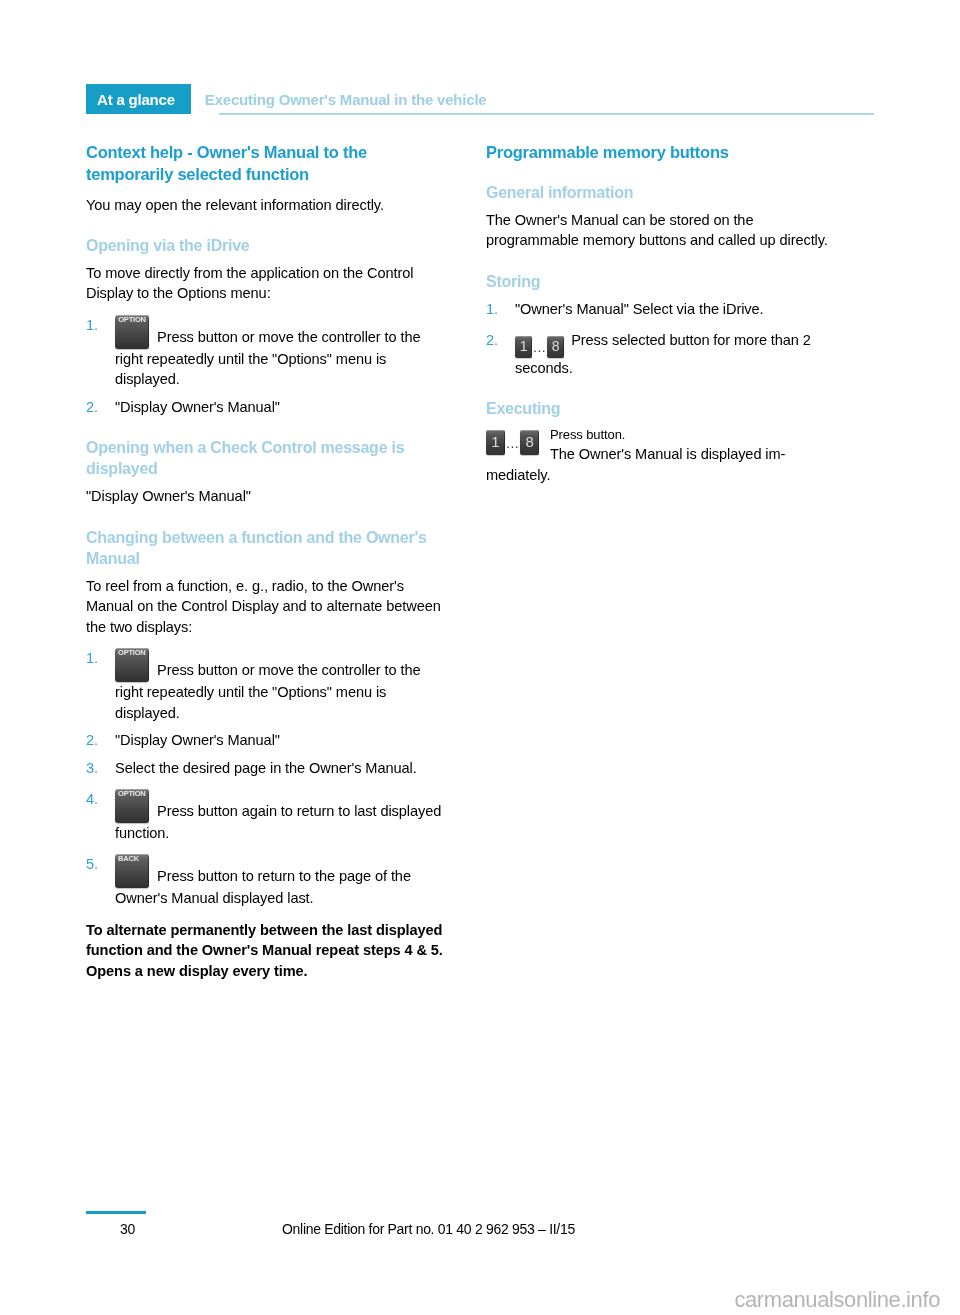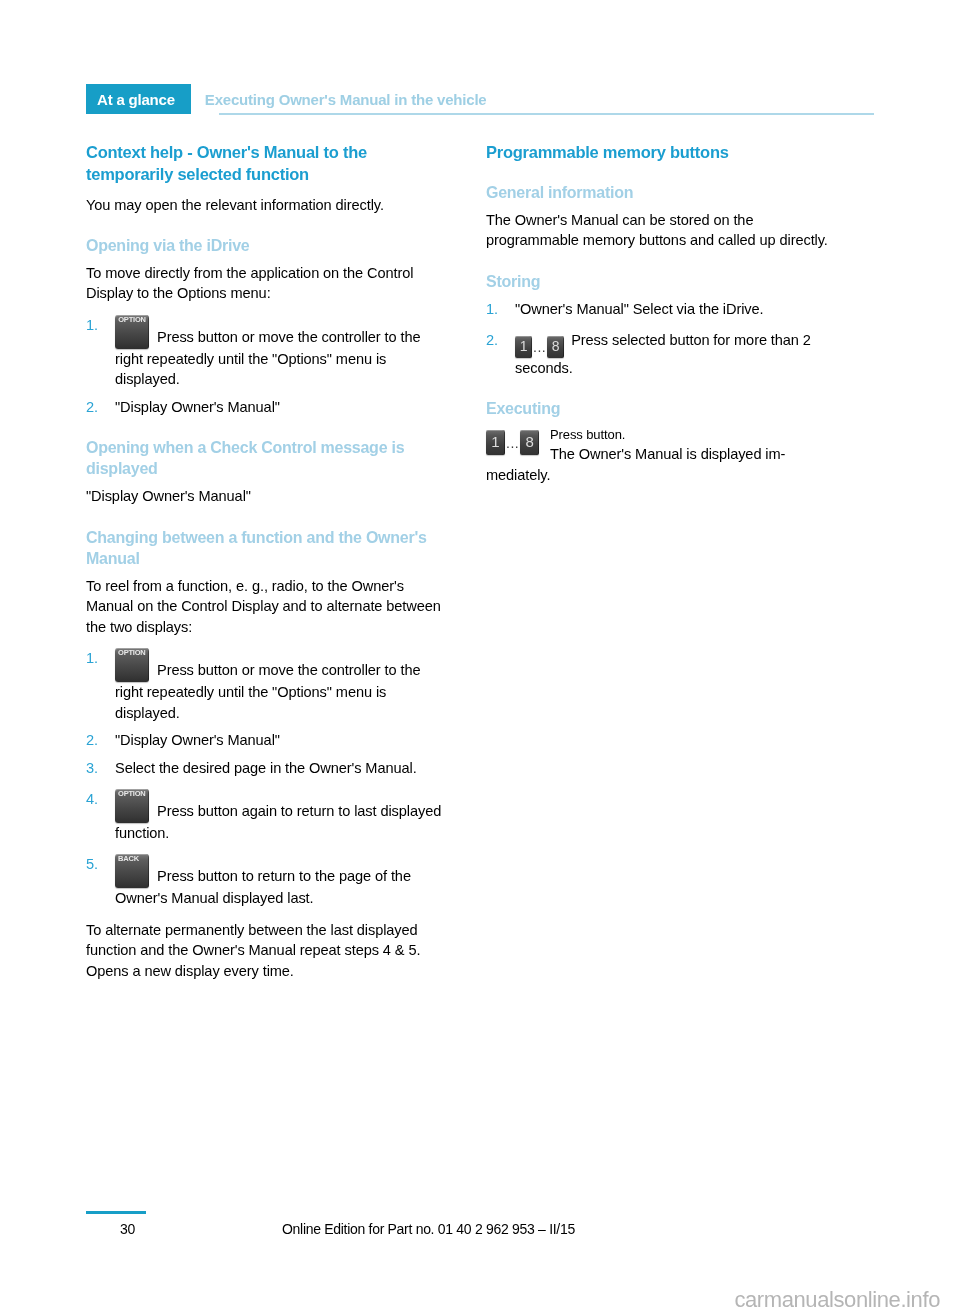--- a/index.html
+++ b/index.html
@@ -90,21 +90,21 @@
     letter-spacing: -0.25px;
   }
   h2.sub.tight { margin-top: 18px; }
 
   p.body {
     font-size: 14.6px;
     line-height: 1.40;
     margin: 0 0 11px 0;
     letter-spacing: -0.1px;
   }
-  p.body.last { margin-bottom: 16px; }
+  p.body.last { margin-bottom: 16px; font-weight: bold; }
 
   
   ol.steps {
     list-style: none;
     margin: 0 0 11px 0;
     padding: 0;
   }
   ol.steps li {
     position: relative;
     padding-left: 29px;

